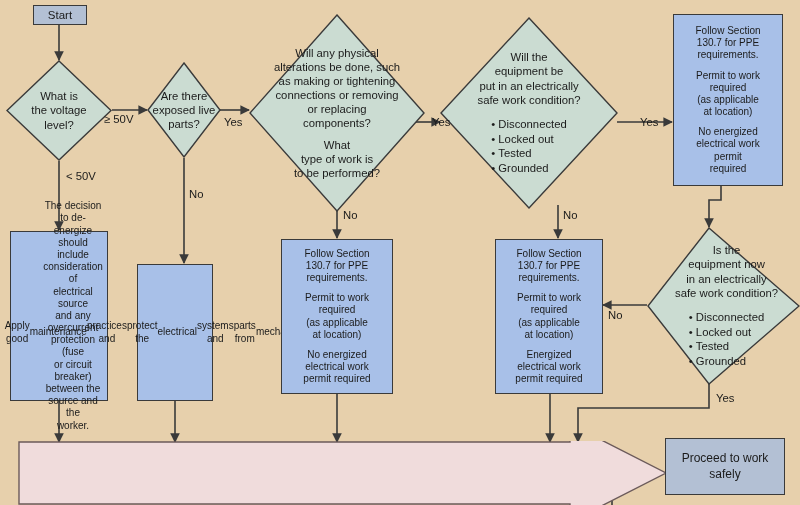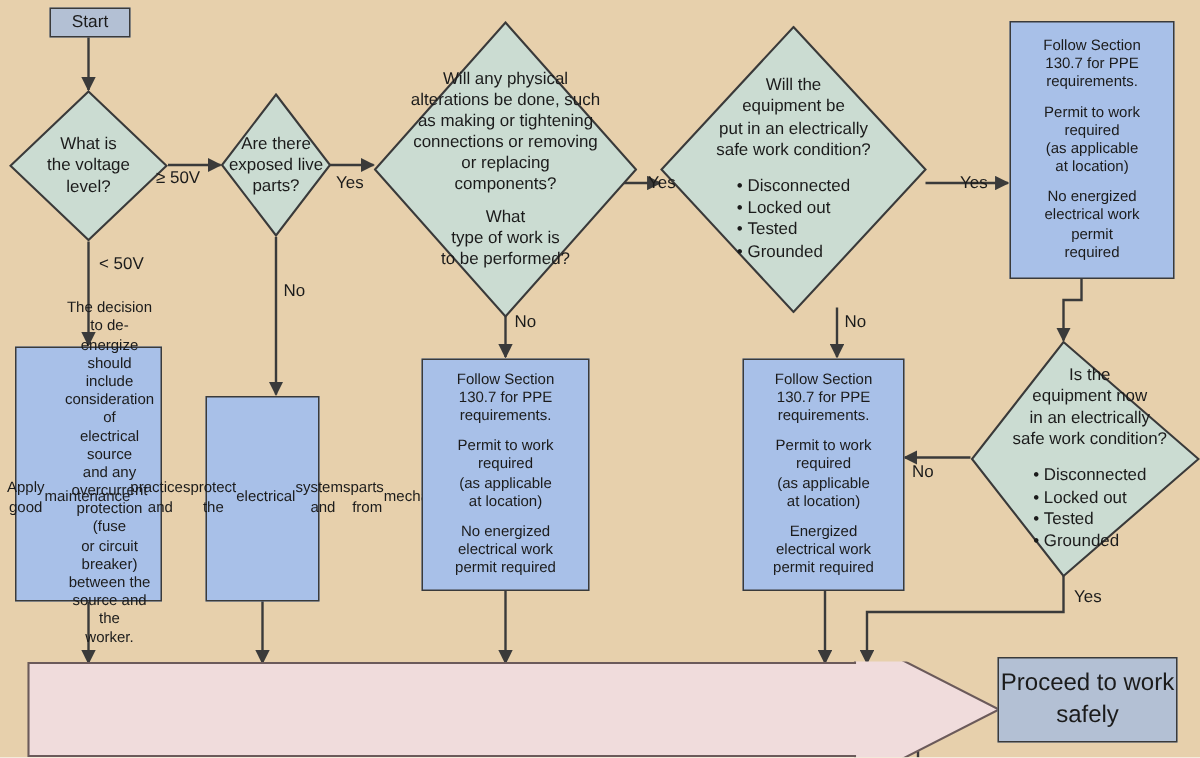--- a/index.html
+++ b/index.html
@@ -44,21 +44,21 @@
 
   .start-box {
     background: #b3c0d4;
     border: 1.2px solid #3a3a3a;
     font-size: 11.5px;
     line-height: 1.1;
   }
   .terminal-box {
     background: #b3c0d4;
     border: 1.2px solid #3a3a3a;
-    font-size: 16px;
+    font-size: 12px;
     line-height: 1.3;
   }
   
   .diamond-wrap {
     position: absolute;
     z-index: 2;
   }
   .diamond-shape {
     position: absolute;
     left: 0; top: 0;

